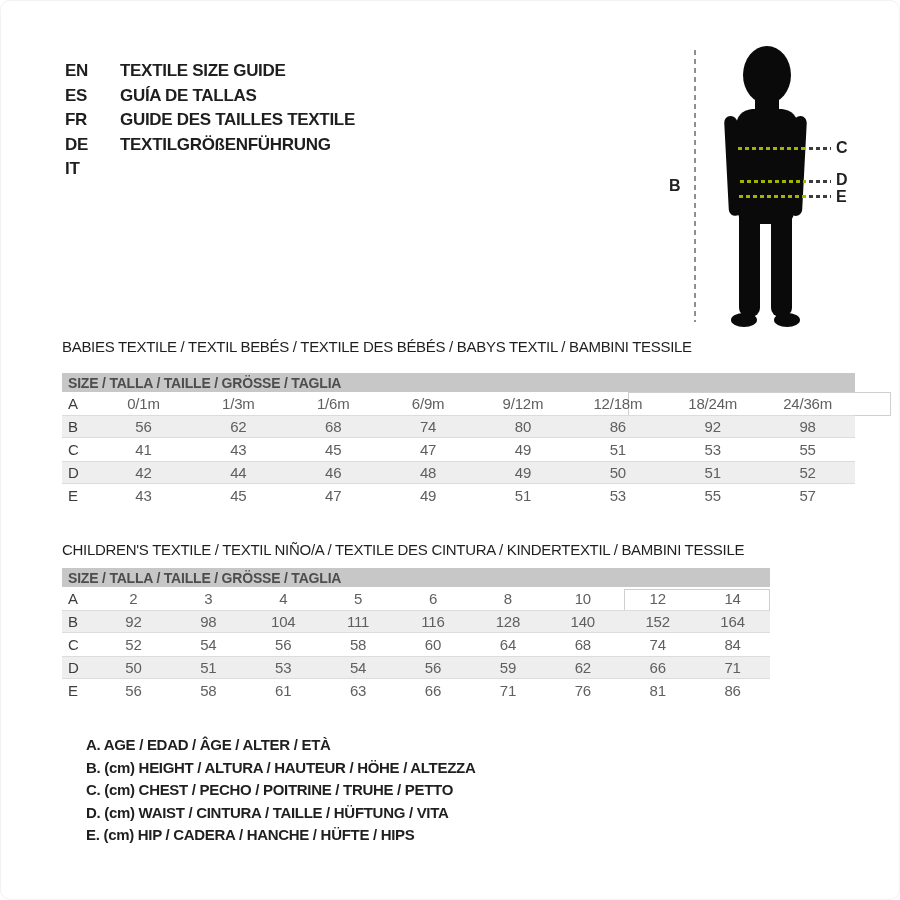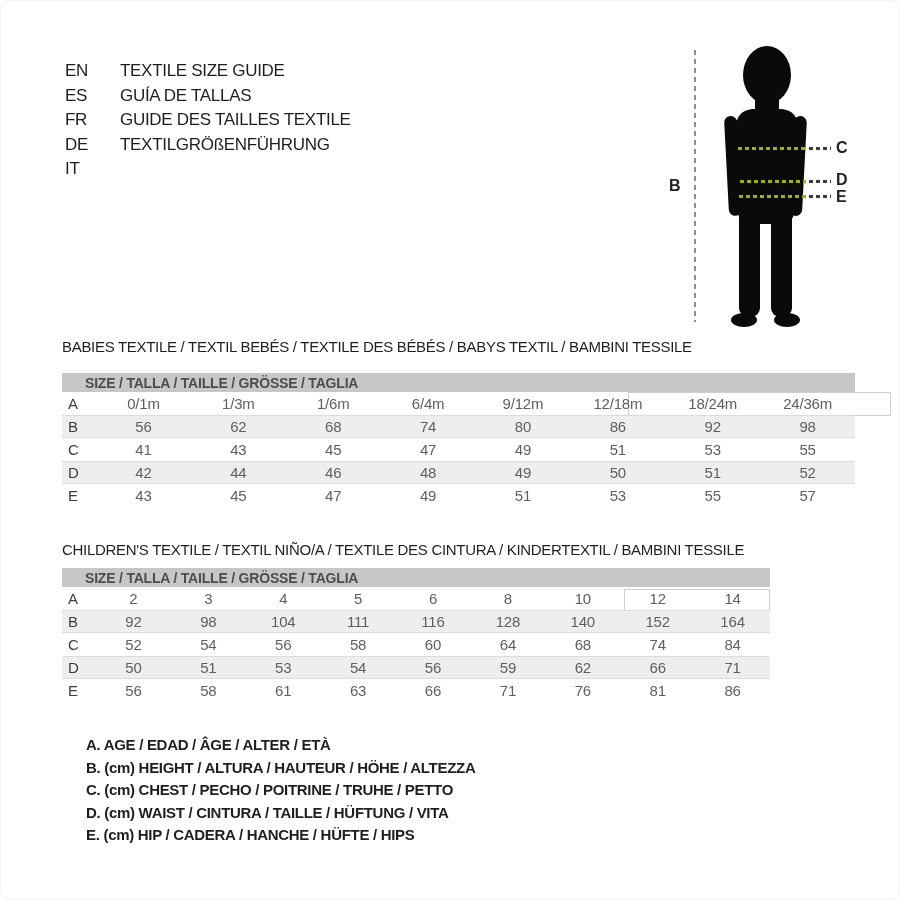--- a/index.html
+++ b/index.html
@@ -3,39 +3,39 @@
 <meta charset="utf-8">
 <style>
   html,body{margin:0;padding:0;background:#fff;}
   .page{
     position:relative;width:900px;height:900px;background:#fff;overflow:hidden;
     font-family:"Liberation Sans","DejaVu Sans",sans-serif;
     border-radius:10px;box-shadow:inset 0 0 0 1px #f2f2f2;
   }
   
   .lang-list{position:absolute;left:65px;top:59px;}
-  .lang-row{display:flex;line-height:24.6px;font-size:17px;font-weight:400;
+  .lang-row{display:flex;line-height:24.6px;font-size:17px;font-weight:700;
             letter-spacing:-0.3px;color:#1e1e1e;}
   .lang-code{width:55px;}
   
   .figure{position:absolute;left:650px;top:35px;width:230px;height:305px;}
   .figure svg{position:absolute;left:50px;top:7px;}
   .dash-v{position:absolute;width:2px;
           background:repeating-linear-gradient(to bottom,#8f8f8f 0 5px,transparent 5px 9px);}
   .dash-h{position:absolute;height:3px;}
   .dash-accent{background:repeating-linear-gradient(to right,#a3b400 0 4px,transparent 4px 7px);}
   .dash-dark{background:repeating-linear-gradient(to right,#3c3c3c 0 4px,transparent 4px 7px);}
   .fig-label{position:absolute;font-size:16px;font-weight:700;color:#222;letter-spacing:-0.3px;}
   
   .section-heading{position:absolute;left:62px;font-size:15px;font-weight:400;
                    letter-spacing:-0.3px;color:#1f1f1f;}
   
   .size-table{position:absolute;left:62px;}
   .size-bar{background:#c7c7c7;height:19px;display:flex;align-items:center;
-            padding-left:23px;font-size:14px;font-weight:700;color:#4d4d4d;
+            padding-left:6px;font-size:14px;font-weight:700;color:#4d4d4d;
             letter-spacing:-0.2px;box-sizing:border-box;}
   .trow{display:flex;height:23px;align-items:center;font-size:15px;color:#5f5f5f;
         letter-spacing:-0.2px;position:relative;z-index:2;box-sizing:border-box;}
   .trow.striped{background:#eeeeee;border-top:1px solid #dcdcdc;border-bottom:1px solid #dcdcdc;}
   .tlbl{width:28px;padding-left:6px;color:#3d3d3d;}
   .tcell{flex:1;text-align:center;}
   .highlight-box{position:absolute;z-index:1;background:#ffffff;border:1px solid #cfcfcf;box-sizing:border-box;}
   
   .legend{position:absolute;left:62px;top:734px;margin-left:24px;}
   .legend-line{font-size:15px;font-weight:700;line-height:22.5px;color:#1f1f1f;letter-spacing:-0.3px;}
@@ -102,21 +102,21 @@
   <div class="section-heading" style="top:338px;">BABIES TEXTILE / TEXTIL BEBÉS / TEXTILE DES BÉBÉS / BABYS TEXTIL / BAMBINI TESSILE</div>
   <div class="size-table" style="top:373px;width:793px;">
     <div class="size-bar">SIZE / TALLA / TAILLE / GRÖSSE / TAGLIA</div>
     <div class="highlight-box" style="left:566px;top:19px;width:263px;height:24px;"></div>
     <div>
         <div class="trow">
           <div class="tlbl">A</div>
           <div class="tcell">0/1m</div>
           <div class="tcell">1/3m</div>
           <div class="tcell">1/6m</div>
-          <div class="tcell">6/4m</div>
+          <div class="tcell">6/9m</div>
           <div class="tcell">9/12m</div>
           <div class="tcell">12/18m</div>
           <div class="tcell">18/24m</div>
           <div class="tcell">24/36m</div>
         </div>
         <div class="trow striped">
           <div class="tlbl">B</div>
           <div class="tcell">56</div>
           <div class="tcell">62</div>
           <div class="tcell">68</div>

